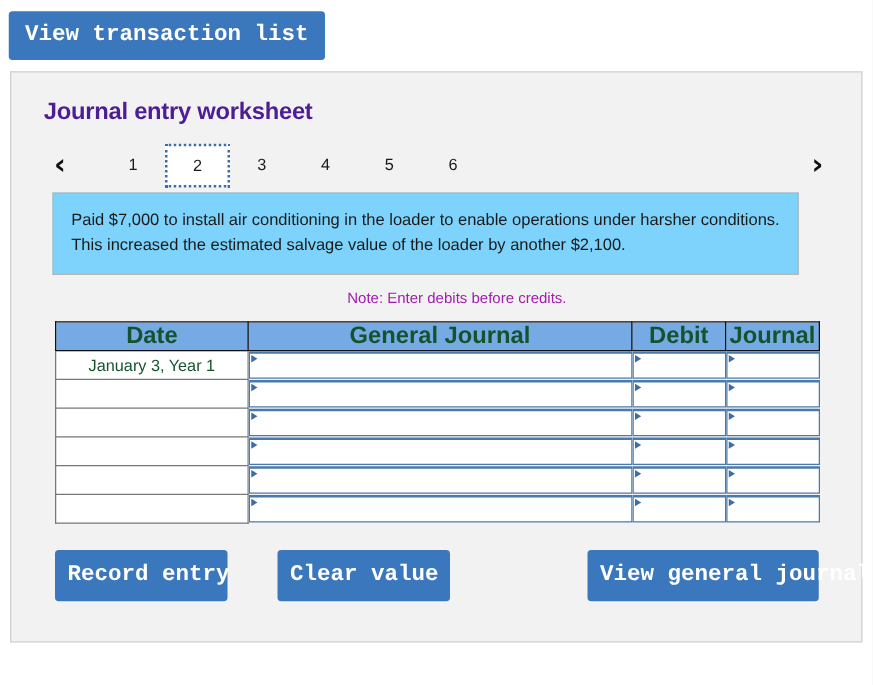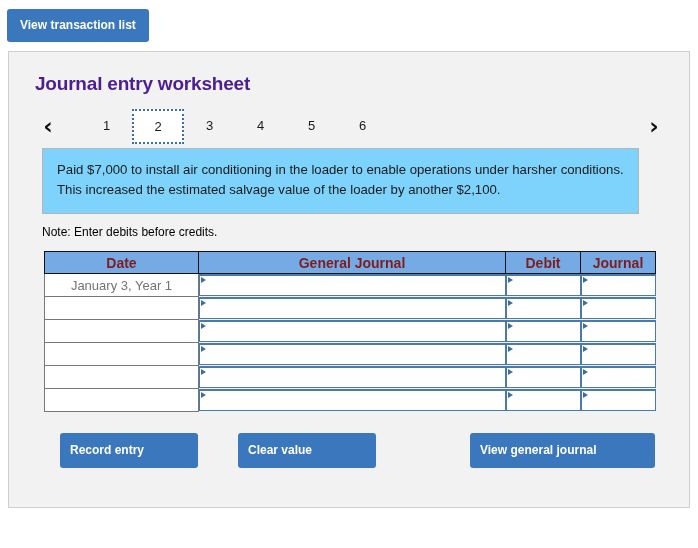--- a/index.html
+++ b/index.html
@@ -19,24 +19,24 @@
   
   .topbar {
     padding: 9px 0 0 7px;
   }
   .btn {
     display: inline-block;
     background: #3b77bc;
     color: #ffffff;
     border: none;
     border-radius: 3px;
-    font-family: Liberation Sans, sans-serif;
-    font-size: 12px;
+    font-family: Liberation Mono, monospace;
+    font-size: 18px;
     font-weight: bold;
-    text-align: left;
+    text-align: right;
     cursor: pointer;
     line-height: 1;
     white-space: nowrap;
   }
   .btn-top {
     padding: 10px 13px 11px 13px;
   }
 
   
   .panel {
@@ -106,57 +106,58 @@
     background: #7dd3fc;
     border: 1px solid #b5b5b5;
     padding: 11px 14px 13px 14px;
     font-size: 13.2px;
     line-height: 1.52;
     color: #1a1a1a;
   }
 
   .note {
     margin: 11px 0 0 33px;
-    color: #000000;
+    color: #a21caf;
     font-size: 12px;
+    text-align: center;
   }
 
   
   .jtable {
     margin: 12px 0 0 35px;
     width: 611px;
     border-collapse: collapse;
     table-layout: fixed;
   }
   .jtable th {
     background: #76aae4;
     border: 1px solid #111111;
-    font-size: 14px;
+    font-size: 19px;
     font-weight: bold;
-    color: #7f1d1d;
+    color: #14532d;
     height: 21px;
     padding: 0;
     text-align: center;
   }
   .jtable td {
     border: 1px solid #777777;
     padding: 0;
     height: 22px;
     background: #ffffff;
     vertical-align: middle;
   }
   .col-date   { width: 154px; }
   .col-gj     { width: 307px; }
   .col-debit  { width: 75px; }
   .col-credit { width: 75px; }
 
   .date-cell {
     text-align: center;
     font-size: 13px;
-    color: #737373;
+    color: #14532d;
   }
 
   
   .in-cell {
     padding: 0 !important;
     border: none !important;
     background: transparent !important;
   }
   .field {
     position: relative;
@@ -184,21 +185,21 @@
   .btn-row {
     margin: 21px 0 0 35px;
     display: flex;
     align-items: center;
     width: 611px;
   }
   .btn-wide {
     padding: 11px 10px 12px 10px;
     width: 138px;
   }
-  .btn-record  { margin-right: 0; margin-left: 16px; }
+  .btn-record  { margin-right: 0; }
   .btn-clear   { margin-left: 40px; }
   .btn-viewgj  { margin-left: auto; width: 185px; }
 </style>
 </head>
 <body>
 
 <div class="topbar">
   <button class="btn btn-top">View transaction list</button>
 </div>
 

